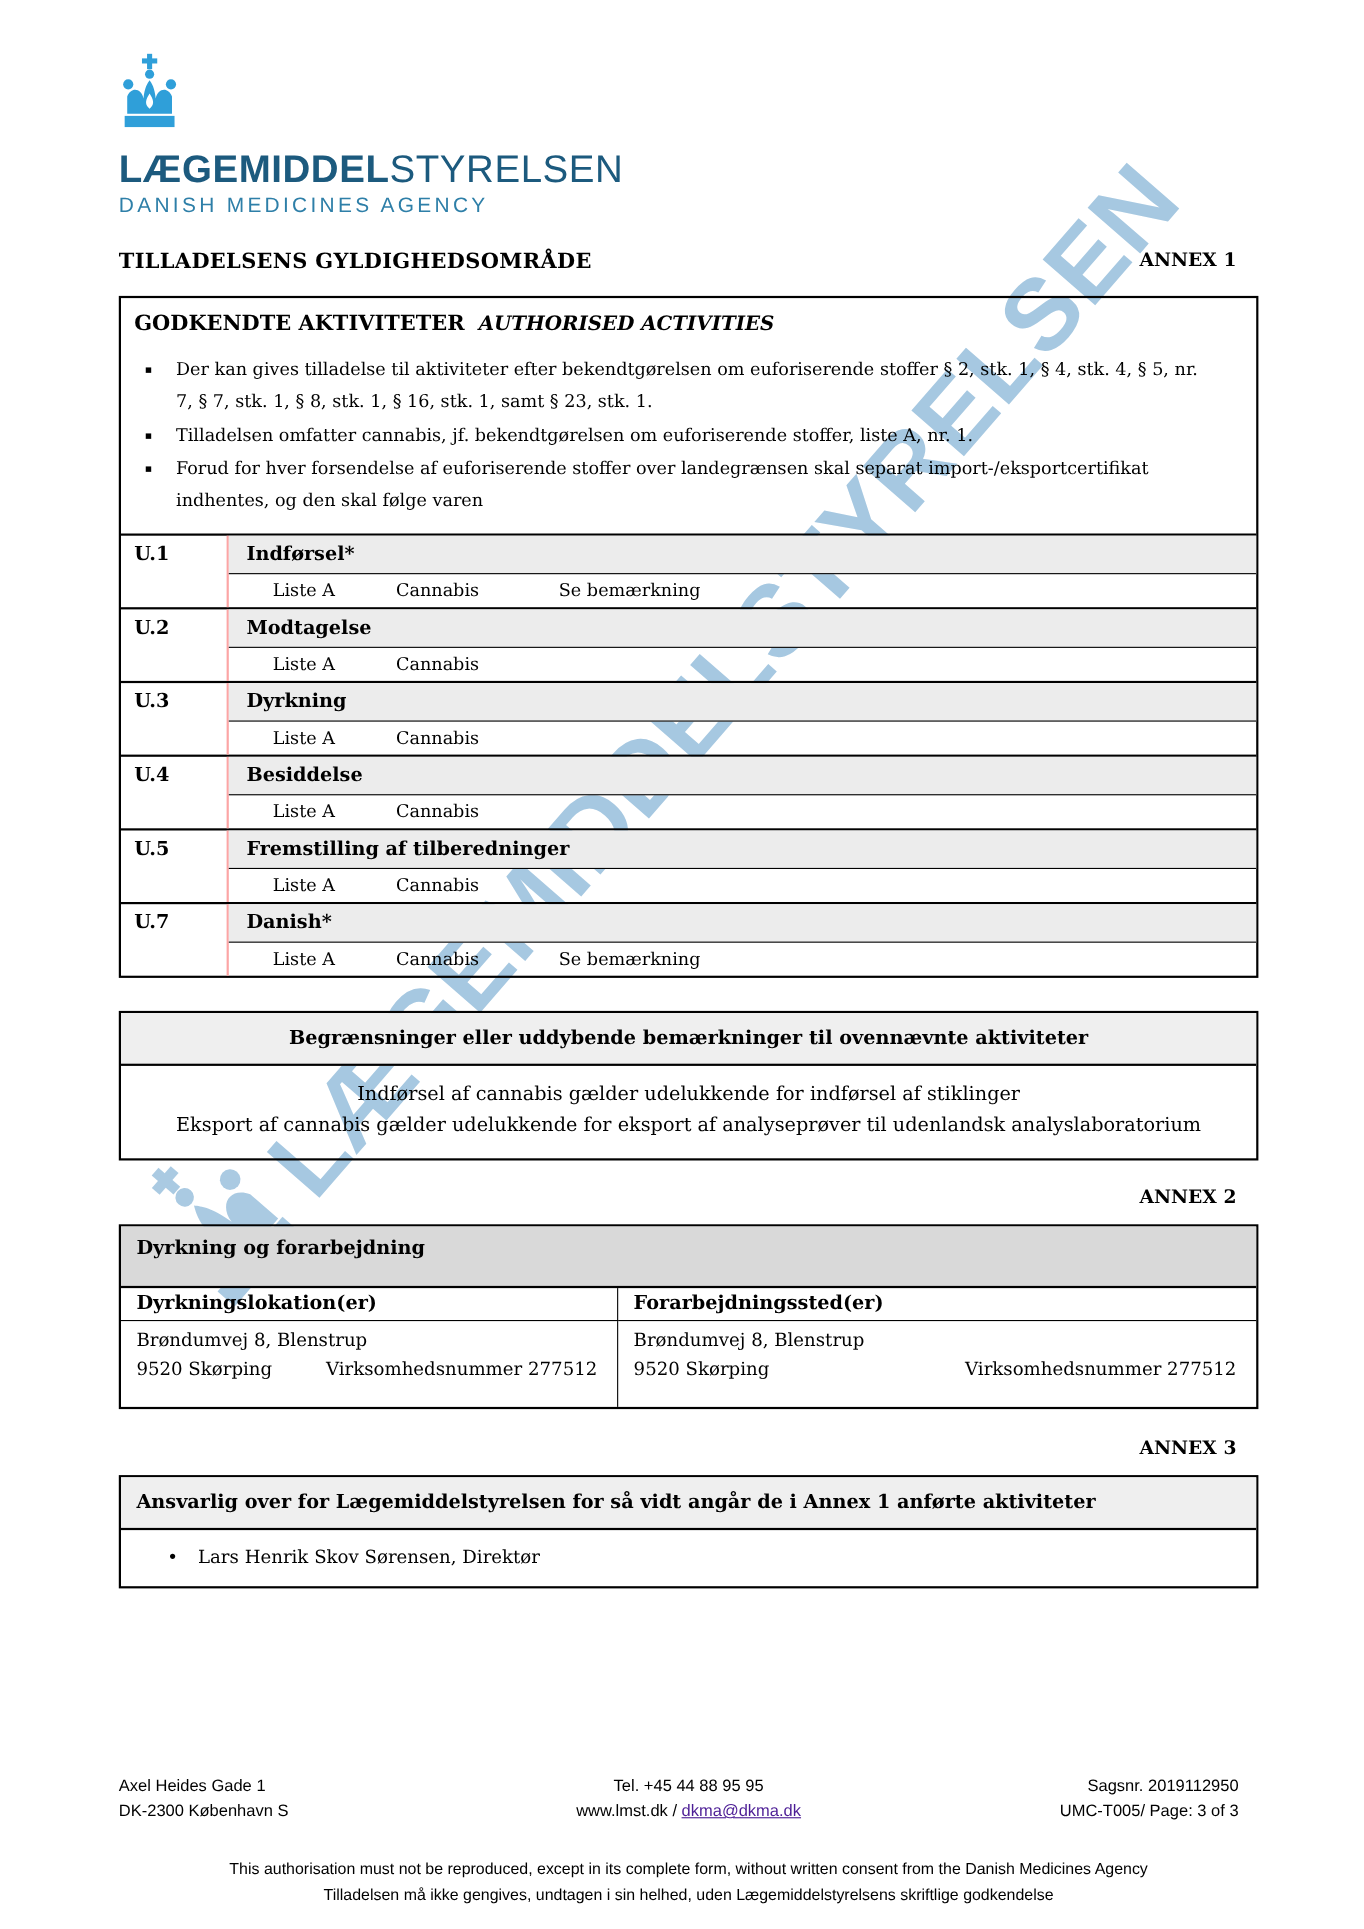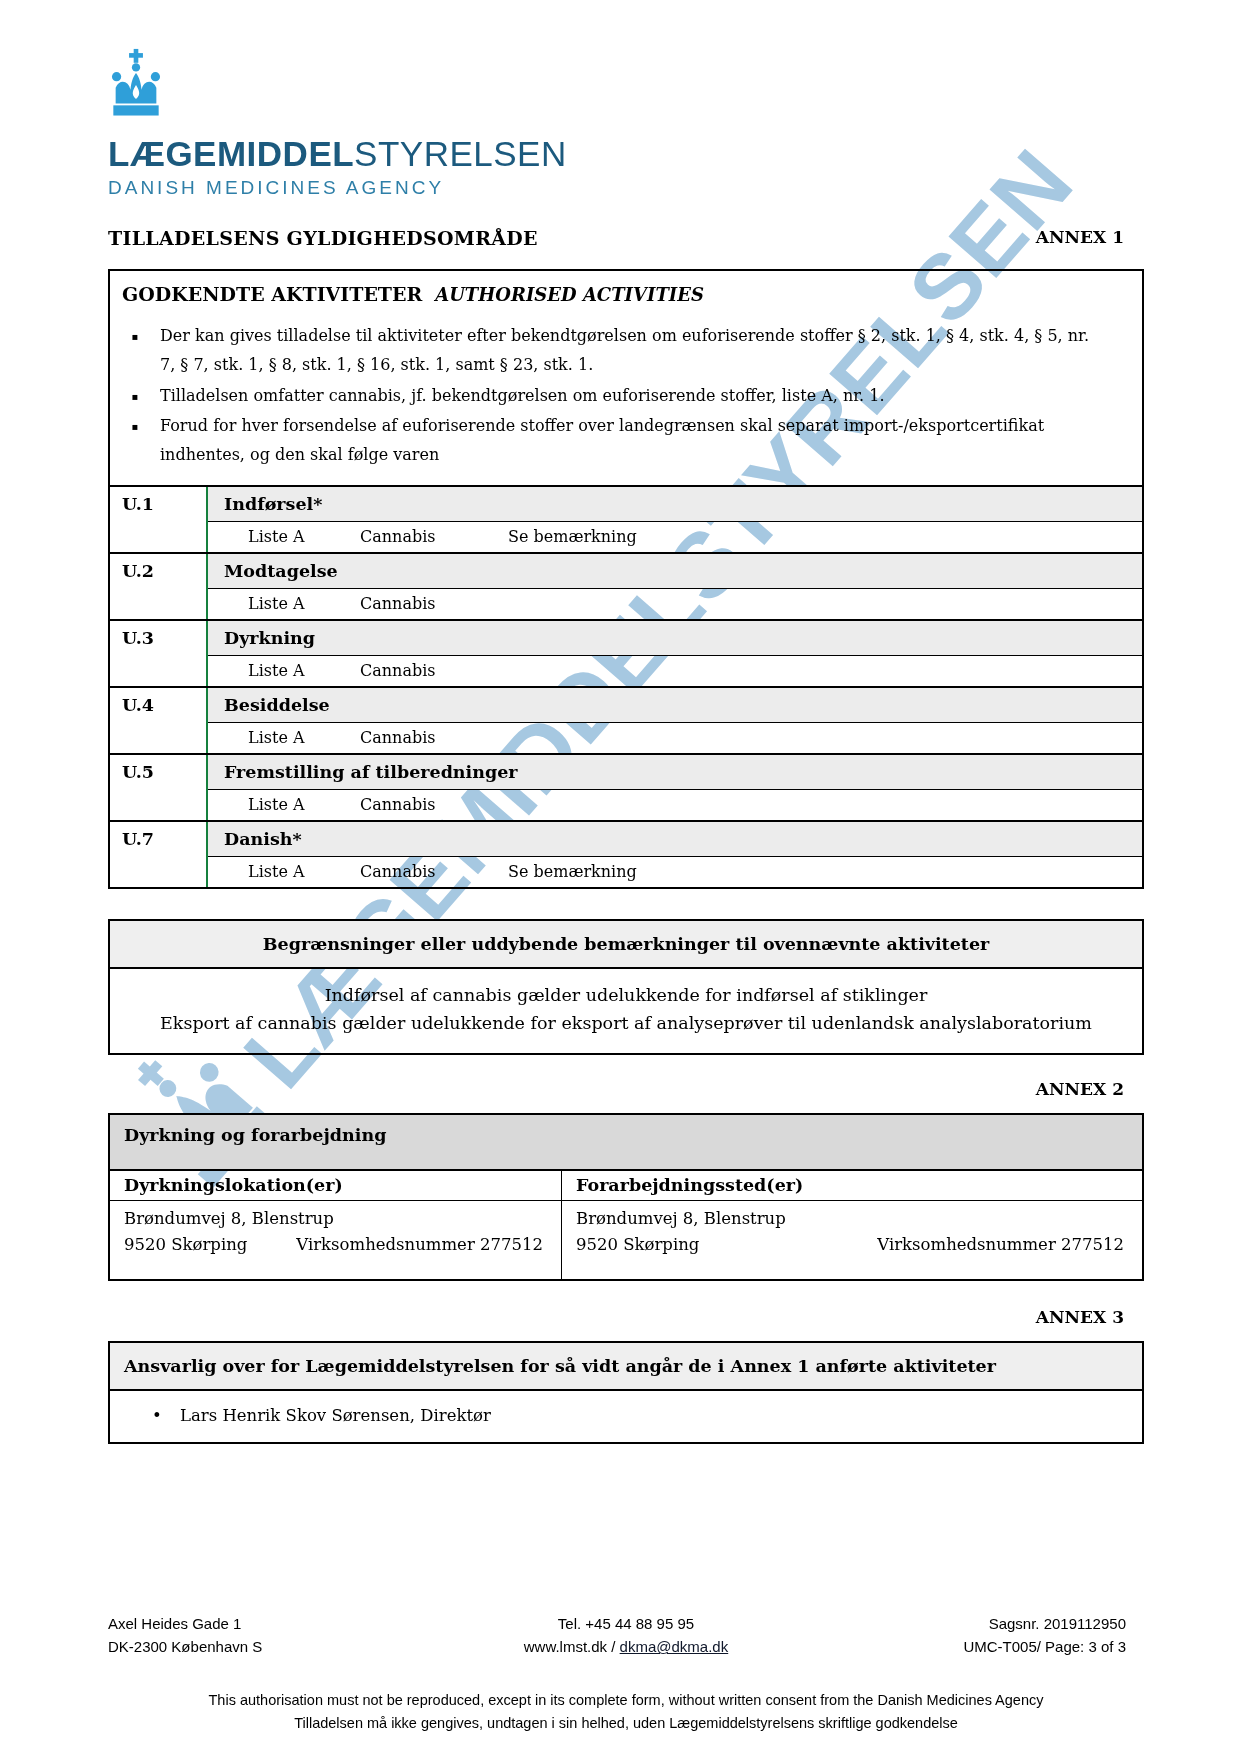--- a/index.html
+++ b/index.html
@@ -35,21 +35,21 @@
   .frame { border:2px solid #000; background:transparent; }
   
   .t1 { margin-top:20px; }
   .t1-header { padding:12px 12px 6px 12px; font-size:19px; font-weight:bold; }
   .t1-header .it { font-style:italic; font-size:18px; font-weight:bold; }
   .bullets { padding:10px 0 14px 0; }
   .bullet-row { display:flex; padding:1px 30px 1px 0; }
   .bullet-row .marker { width:50px; text-align:center; font-size:10px; padding-top:9px; flex:none; }
   .bullet-row .btext { flex:1; font-size:16px; line-height:1.8; padding-right:8px; }
   .group { display:grid; grid-template-columns:98px 1fr; border-top:2px solid #000; }
-  .gcode { grid-row:span 2; border-right:2px solid #15803d; padding:7px 0 0 12px; font-weight:bold; font-size:17.5px; }
+  .gcode { grid-row:span 2; border-right:2px solid #fca5a5; padding:7px 0 0 12px; font-weight:bold; font-size:17.5px; }
   .gname { background:#ececec; font-weight:bold; font-size:17.5px; padding:7px 10px 7px 16px; border-bottom:1.5px solid #000; }
   .gsub { display:flex; padding:5px 10px 6px 40px; font-size:16px; }
   .gsub .w1 { width:112px; flex:none; }
   .gsub .w2 { width:148px; flex:none; }
   
   .t2 { margin-top:30px;text-align:center; }
   .t2-header { background:#efefef; font-weight:bold; font-size:17.5px; padding:13px 14px; border-bottom:2px solid #000; }
   .t2-body { padding:12px 14px 16px 14px; font-size:17.5px; line-height:1.6; }
   
   .annex-right { text-align:right; font-weight:bold; font-size:17px; padding-right:20px; }
@@ -66,21 +66,21 @@
   
   .t4 { margin-top:14px; }
   .t4-header { background:#efefef; font-weight:bold; font-size:17.5px; padding:13px 14px; border-bottom:2px solid #000; }
   .t4-body { display:flex; padding:15px 0 17px 36px; font-size:16.5px; }
   .t4-body .marker { width:34px; text-align:left; padding-left:6px; flex:none; }
   
   .footer { display:flex; margin-top:168px; font-family:"Liberation Sans", sans-serif; font-size:15px; line-height:1.55; }
   .f-left { width:31%; }
   .f-center { width:38%; text-align:center; }
   .f-right { width:31%; text-align:right; padding-right:18px; }
-  .email-link { color:#0f172a; text-decoration:underline; }
+  .email-link { color:#4c1d95; text-decoration:underline; }
   .bottom-note { margin-top:30px; text-align:center; font-family:"Liberation Sans", sans-serif; font-size:14.5px; line-height:1.6; }
 </style>
 </head>
 <body>
 
 <div class="page">
 
   <div class="watermark">
     <span>
       <svg width="120" height="150" viewBox="0 0 60 80" fill="#a6c8e1" xmlns="http://www.w3.org/2000/svg">

